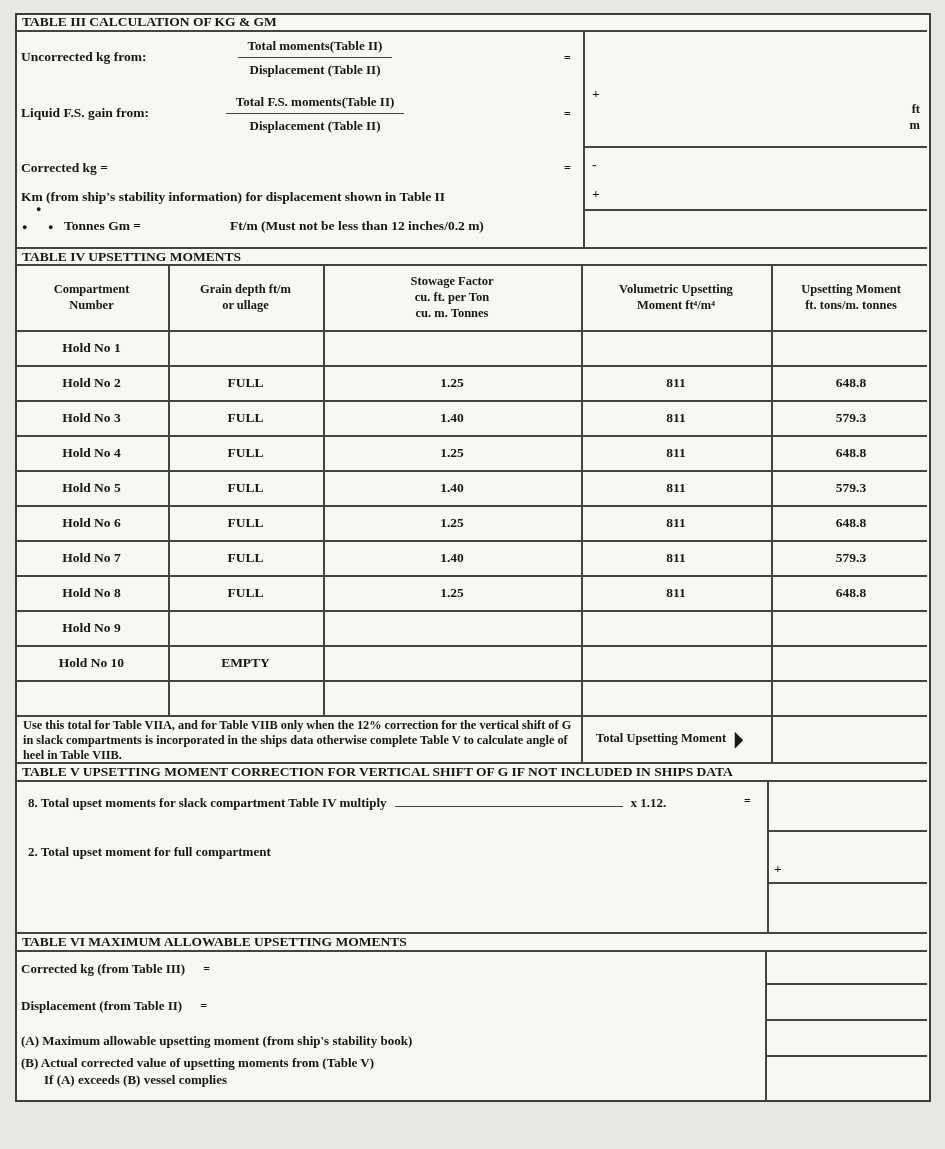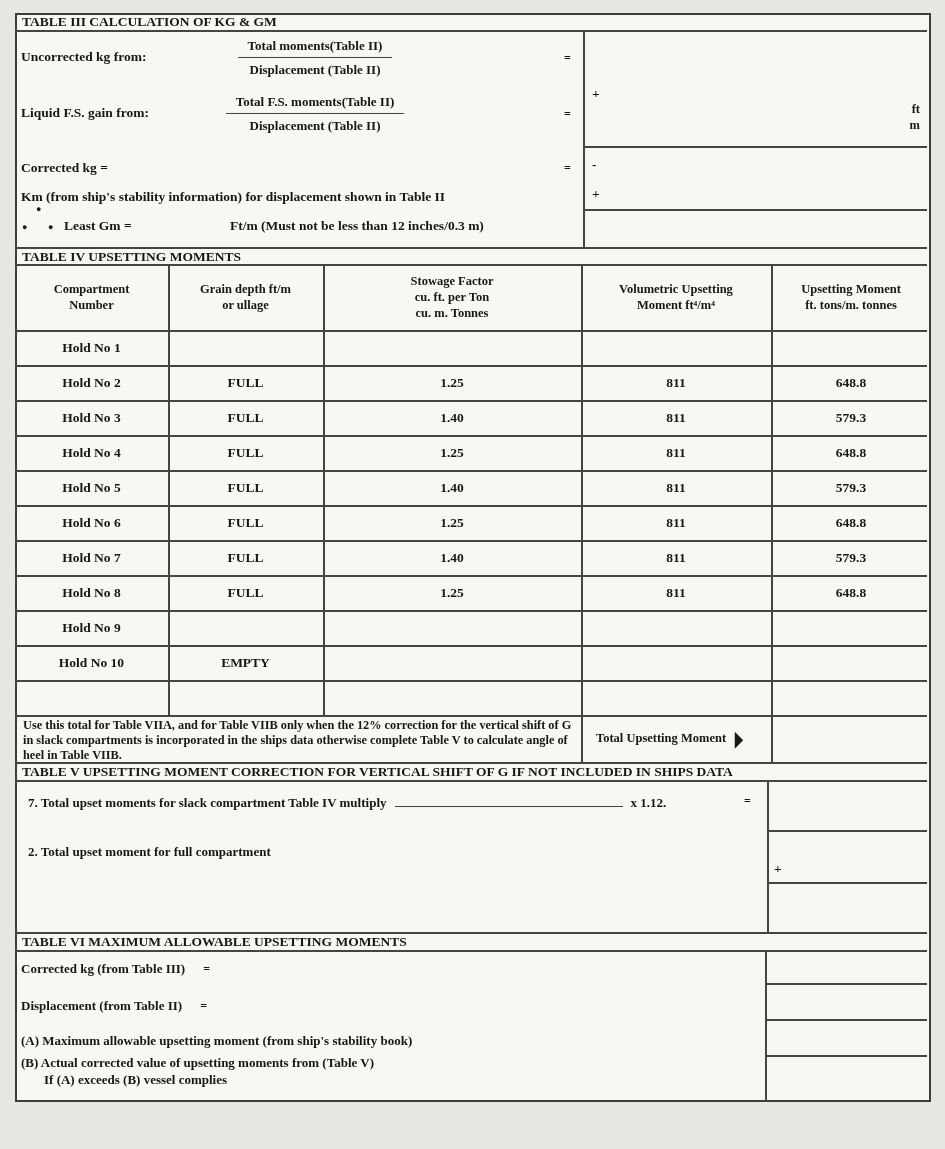--- a/index.html
+++ b/index.html
@@ -60,22 +60,22 @@
   <div class="t eq" style="left:564px;top:107px;">=</div>
 
   <div class="t" style="left:21px;top:160px;">Corrected kg =</div>
   <div class="t eq" style="left:564px;top:161px;">=</div>
 
   <div class="t" style="left:21px;top:189px;">Km (from ship's stability information) for displacement shown in Table II</div>
 
   <div class="t dot" style="left:36px;top:204px;">●</div>
   <div class="t dot" style="left:22px;top:222px;">●</div>
   <div class="t dot" style="left:48px;top:222px;">●</div>
-  <div class="t" style="left:64px;top:218px;">Least Gm =</div>
-  <div class="t" style="left:230px;top:218px;">Ft/m (Must not be less than 12 inches/0.3 m)</div>
+  <div class="t" style="left:64px;top:218px;">Tonnes Gm =</div>
+  <div class="t" style="left:230px;top:218px;">Ft/m (Must not be less than 12 inches/0.2 m)</div>
 
   <div class="vline" style="left:583px;top:30px;width:1.5px;height:217px;"></div>
   <div class="hline" style="left:583px;top:146px;width:344px;height:1.5px;"></div>
   <div class="hline" style="left:583px;top:209px;width:344px;height:1.5px;"></div>
   <div class="t" style="left:592px;top:86px;">+</div>
   <div class="t rt" style="left:880px;top:78px;width:40px;font-size:12.5px;">ft</div>
   <div class="t rt" style="left:880px;top:94px;width:40px;font-size:12.5px;">m</div>
   <div class="t" style="left:592px;top:157px;">-</div>
   <div class="t" style="left:592px;top:186px;">+</div>
 
@@ -173,21 +173,21 @@
   <div class="totalbox">
     <span>Total Upsetting Moment</span>
     <span class="arrow">▶</span>
   </div>
   <div class="hline" style="left:15px;top:762px;width:912px;height:1.8px;"></div>
 
   <div class="bar" style="top:764px;height:15px;line-height:15px;">TABLE V  UPSETTING MOMENT CORRECTION FOR VERTICAL SHIFT OF G IF NOT INCLUDED IN SHIPS DATA</div>
   <div class="hline" style="left:15px;top:780px;width:912px;height:1.8px;"></div>
 
   <div class="t" style="left:28px;top:793px;font-size:13px;">
-    <span>7.  Total upset moments for slack compartment Table IV multiply</span><span class="blank-line"></span><span>x 1.12.</span>
+    <span>8.  Total upset moments for slack compartment Table IV multiply</span><span class="blank-line"></span><span>x 1.12.</span>
   </div>
   <div class="t eq" style="left:744px;top:794px;">=</div>
 
   <div class="t" style="left:28px;top:844px;font-size:13px;">2.  Total upset moment for full compartment</div>
 
   <div class="vline" style="left:767px;top:780px;width:1.5px;height:152px;"></div>
   <div class="hline" style="left:767px;top:830px;width:160px;height:1.5px;"></div>
   <div class="hline" style="left:767px;top:882px;width:160px;height:1.5px;"></div>
   <div class="t" style="left:774px;top:861px;">+</div>
 

